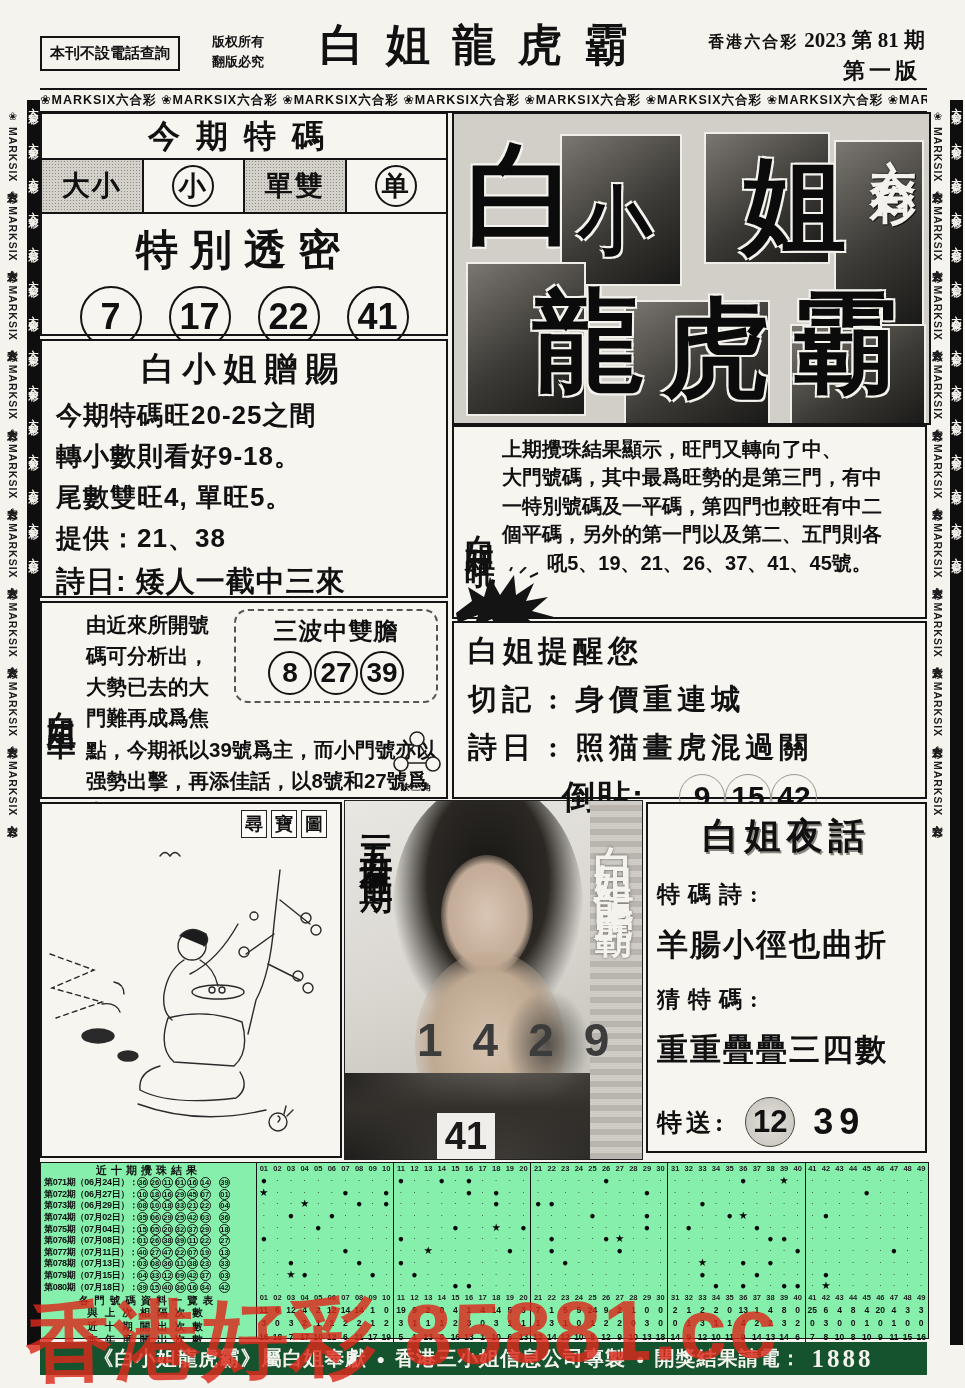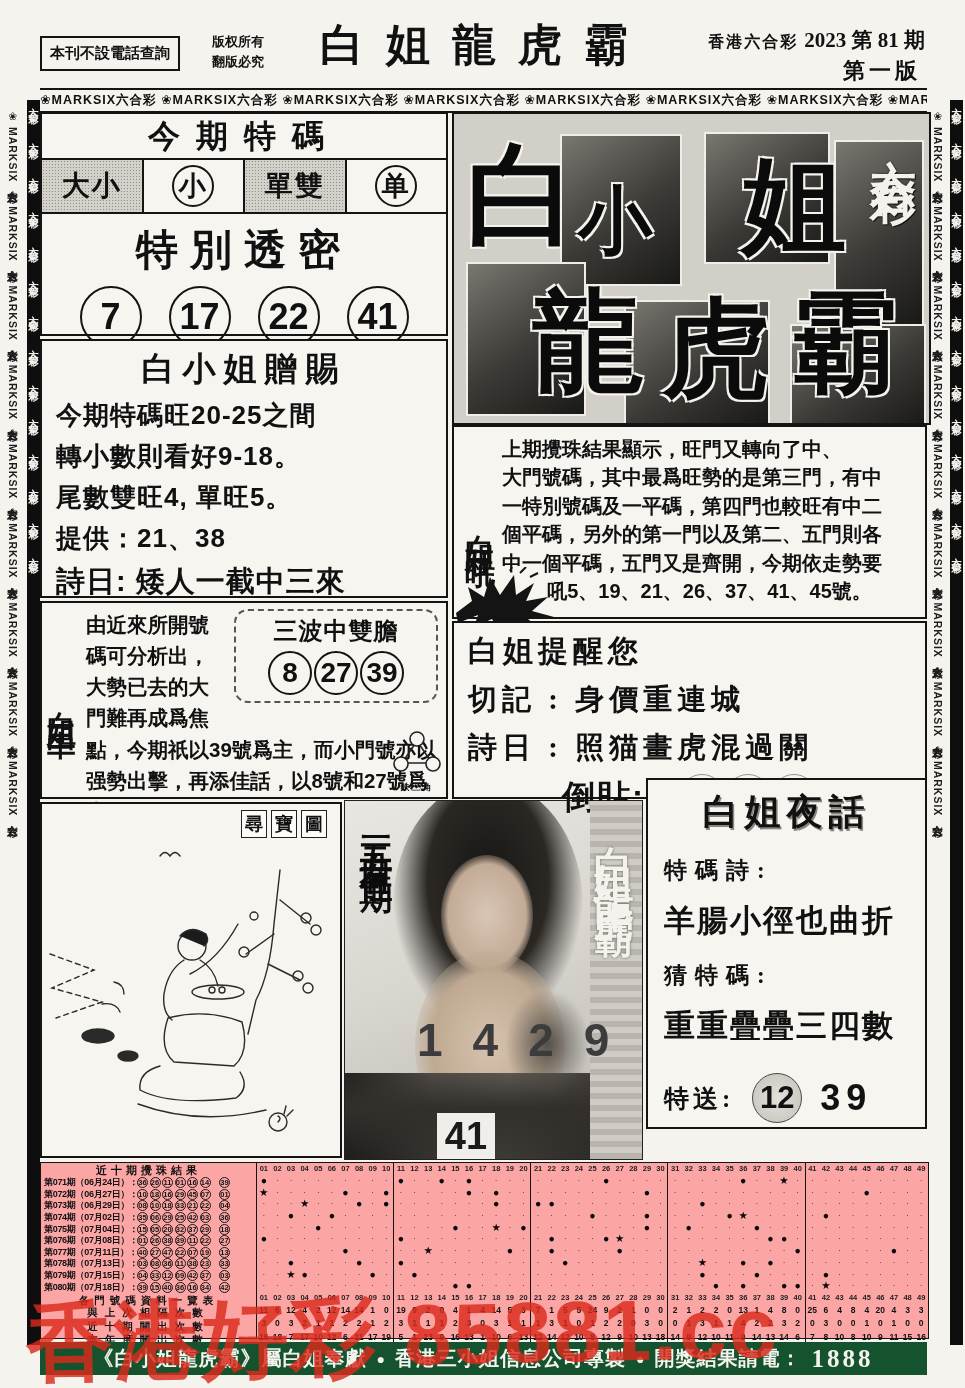--- a/index.html
+++ b/index.html
@@ -95,33 +95,33 @@
   #roar-body .center{text-align:center;}
   #burst{position:absolute;left:-4px;bottom:-14px;}
   
   #reminder-box{left:452px;top:621px;width:475px;height:178px;padding:8px 14px;}
   #reminder-title{font-size:30px;font-weight:900;letter-spacing:5px;font-family:"Liberation Serif",serif;}
   .rem-line{font-size:29px;font-weight:600;letter-spacing:5px;margin-top:8px;font-family:"Liberation Serif",serif;}
   #reverse-row{display:flex;align-items:center;justify-content:center;gap:34px;margin-top:6px;}
   #reverse-label{font-size:33px;font-weight:900;letter-spacing:2px;}
   #reverse-row .circ{width:46px;height:46px;font-size:30px;border:1.5px solid #9a968e;}
   
-  #night-box{left:646px;top:778px;width:281px;height:351px;padding:8px 16px;}
+  #night-box{left:646px;top:802px;width:281px;height:351px;padding:8px 9px;}
   #night-title{text-align:center;font-size:36px;font-weight:900;letter-spacing:6px;text-shadow:1.5px 1.5px 0 #8a8780;}
   .night-label{font-size:23px;font-weight:700;letter-spacing:8px;margin-top:18px;font-family:"Liberation Serif",serif;}
   .night-poem{font-size:31px;font-weight:800;letter-spacing:2px;margin-top:14px;white-space:nowrap;}
   #send-row{display:flex;align-items:center;gap:18px;margin-top:26px;text-align:center;}
   #send-label{font-size:25px;font-weight:800;letter-spacing:4px;font-family:"Liberation Serif",serif;}
   #send-circle{width:48px;height:48px;border:1.5px solid #4a4844;border-radius:50%;display:inline-flex;
                align-items:center;justify-content:center;font-size:31px;font-weight:700;
                background:radial-gradient(#e3e1da,#c4c1b9);}
   #send-plain{font-size:36px;font-weight:700;letter-spacing:6px;}
   
   #bottom-band{left:40px;top:1162px;width:889px;height:177px;display:flex;border:1.5px solid #141414;
-               background:#fca5a5;box-sizing:border-box;}
+               background:#86efac;box-sizing:border-box;}
   #results-left{width:216px;border-right:1.5px solid #141414;box-sizing:border-box;padding-top:1px;}
   #results-header{text-align:center;font-size:11px;font-weight:900;letter-spacing:4px;height:13px;line-height:13px;}
   .drow{display:flex;align-items:center;height:11.6px;padding-left:3px;}
   .dlab{font-size:9px;font-weight:700;width:93px;white-space:nowrap;letter-spacing:-0.3px;}
   .dc{width:11px;height:11px;border:1px solid #1a1a1a;border-radius:50%;font-size:7.5px;font-weight:700;
       display:inline-flex;align-items:center;justify-content:center;margin-right:1.5px;box-sizing:border-box;}
   .dc.spec{margin-left:7px;}
   #stats-title{text-align:center;font-size:10.5px;font-weight:900;letter-spacing:5px;height:12.5px;line-height:12.5px;margin-top:1px;}
   .stat-label{text-align:center;font-size:10.5px;font-weight:800;letter-spacing:7px;height:13.2px;line-height:13.2px;}
   #chart{flex:1;display:flex;flex-direction:column;}
@@ -288,21 +288,20 @@
       <svg id="burst" width="110" height="64" viewBox="0 0 110 64">
         <polygon points="6,46 22,34 18,20 34,30 40,10 50,28 64,8 66,28 84,16 76,34 98,30 82,44 104,50 78,52 90,62 60,56 48,63 42,52 24,60 28,48 8,56" fill="#141414"></polygon>
         <path d="M70 6 l6 -6 M80 10 l8 -4 M60 4 l2 -4" stroke="#141414" stroke-width="2"></path>
       </svg>
     </div>
     <div id="roar-body">
       <div>上期攪珠結果顯示，旺門又轉向了中、</div>
       <div>大門號碼，其中最爲旺勢的是第三門，有中</div>
       <div>一特別號碼及一平碼，第四門也較旺有中二</div>
       <div>個平碼，另外的第一門以及第二、五門則各</div>
-      <div>中一個平碼，五門又是齊開，今期依走勢要</div>
       <div class="center">吼5、19、21、26、37、41、45號。</div>
     </div>
   </div>
 
   <div class="box" id="reminder-box">
     <div id="reminder-title">白姐提醒您</div>
     <div class="rem-line">切記 : 身價重連城</div>
     <div class="rem-line">詩日 : 照猫畫虎混過關</div>
     <div id="reverse-row">
       <span id="reverse-label">倒貼:</span>

